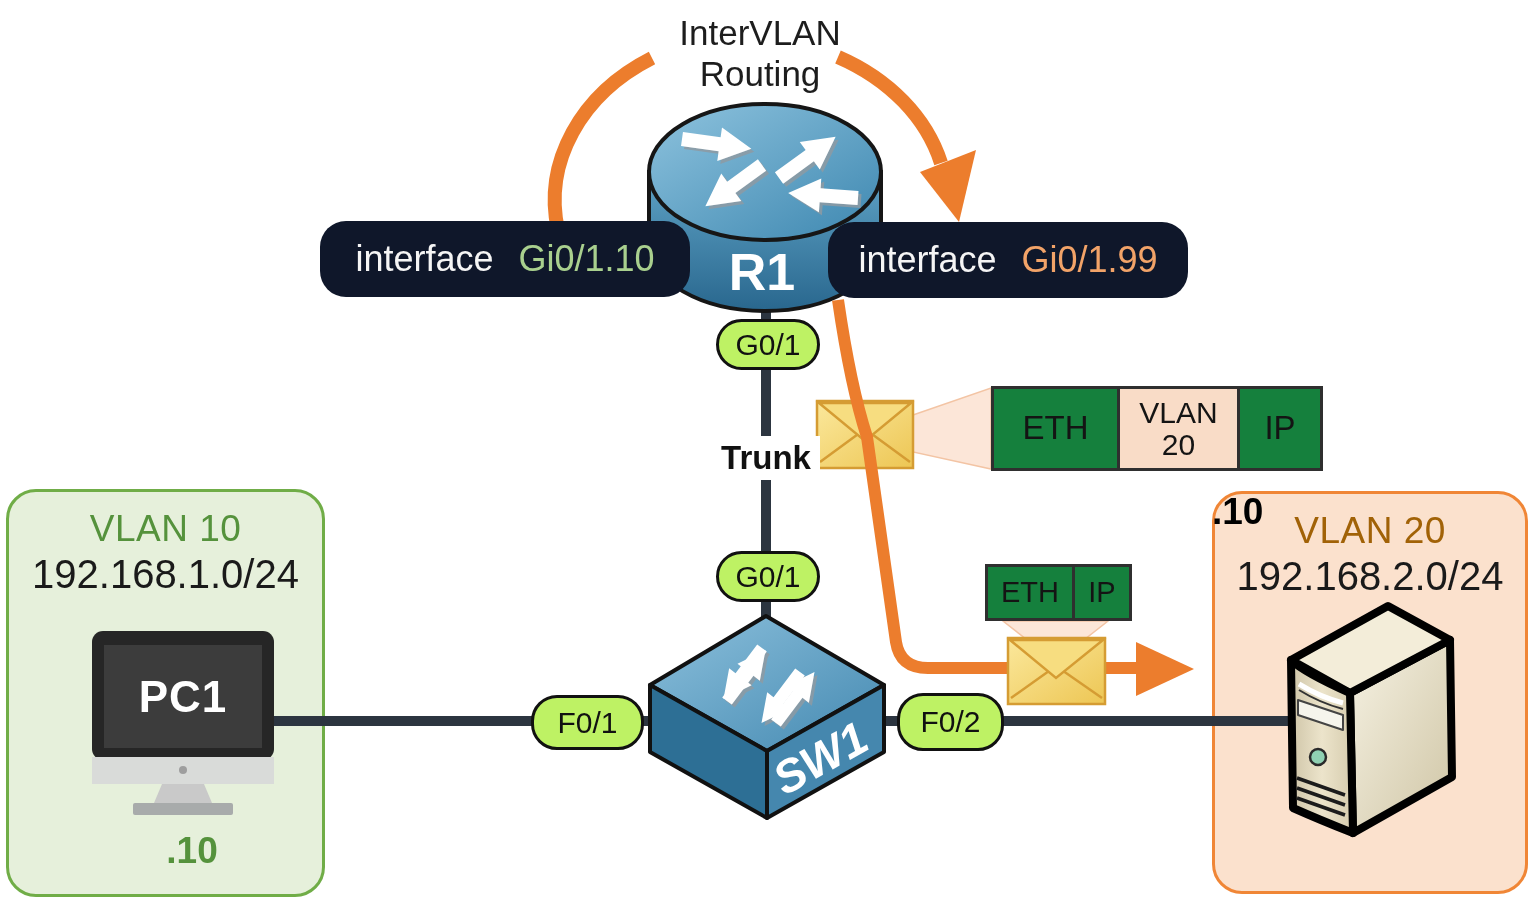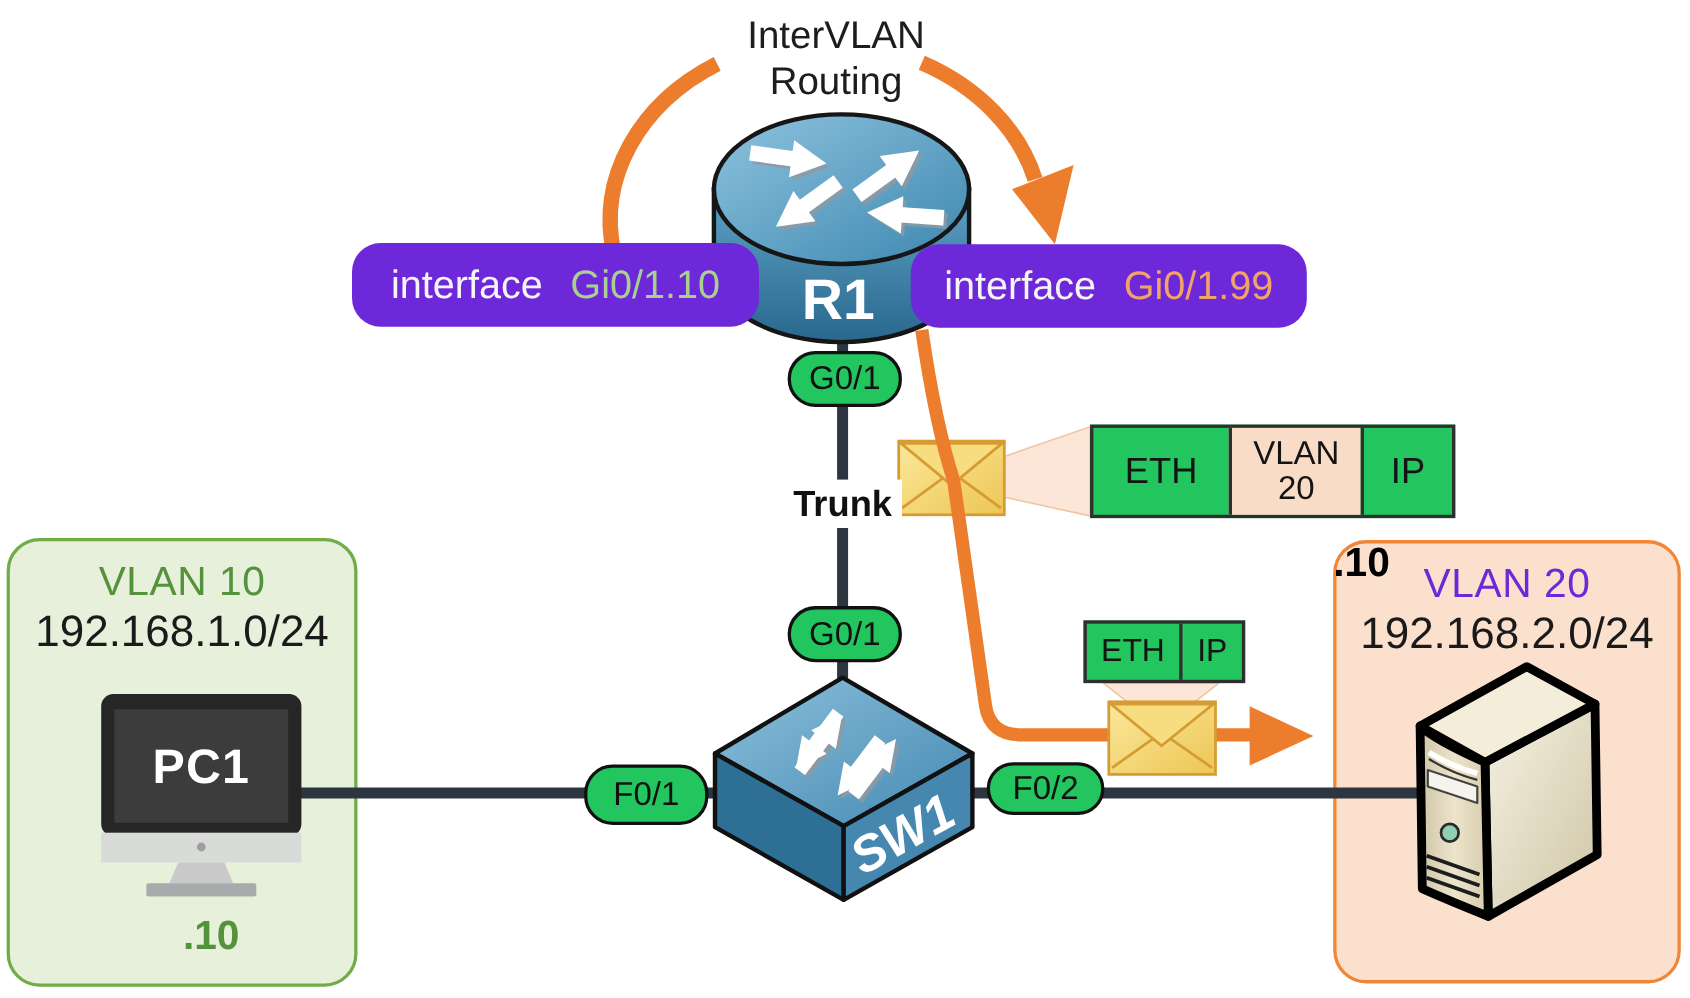--- a/index.html
+++ b/index.html
@@ -7,53 +7,53 @@
   #canvas{position:relative;width:1536px;height:907px;background:#fff;overflow:hidden;}
   #bg-svg{position:absolute;left:0;top:0;z-index:1;}
   .layer0{position:absolute;z-index:0;}
 
   
   .zone{position:absolute;border-radius:30px;box-sizing:border-box;text-align:center;}
   .zone-green{left:6px;top:489px;width:319px;height:408px;background:#e6f0db;border:3px solid #70ad47;}
   .zone-orange{left:1212px;top:491px;width:316px;height:403px;background:#fbe1cd;border:3px solid #f08636;}
   .zone-title{margin-top:16px;font-size:37px;font-weight:400;letter-spacing:.5px;}
   .zone-green .zone-title{color:#55923c;}
-  .zone-orange .zone-title{color:#6d28d9;}
+  .zone-orange .zone-title{color:#a16207;}
   .zone-subnet{margin-top:2px;font-size:40px;font-weight:500;color:#1a1a1a;}
   .host-label{position:absolute;bottom:22px;font-size:37px;font-weight:600;}
   .zone-green .host-label{left:92px;width:182px;color:#55923c;}
 
   
   .diagram-title{position:absolute;left:590px;top:12px;width:340px;z-index:2;
     text-align:center;font-size:35px;font-weight:500;color:#1d1d1d;line-height:1.18;}
 
   
-  .iface-pill{position:absolute;z-index:2;height:76px;background:#6d28d9;border-radius:26px;
+  .iface-pill{position:absolute;z-index:2;height:76px;background:#0f172a;border-radius:26px;
     display:flex;align-items:center;justify-content:center;gap:25px;font-size:36px;font-weight:500;}
   .iface-pill .kw{color:#f5f5f5;}
   .pill-left{left:320px;top:221px;width:370px;}
   .pill-right{left:828px;top:222px;width:360px;}
   .pill-left .val{color:#a9d08e;}
   .pill-right .val{color:#f2a368;}
 
   
-  .port-pill{position:absolute;z-index:2;background:#22c55e;border:3.5px solid #111;border-radius:26px;
+  .port-pill{position:absolute;z-index:2;background:#bef264;border:3.5px solid #111;border-radius:26px;
     box-sizing:border-box;display:flex;align-items:center;justify-content:center;
     font-size:30px;font-weight:500;color:#111;}
   .port-g01-router{left:716px;top:319px;width:104px;height:51px;}
   .port-g01-switch{left:716px;top:551px;width:104px;height:51px;}
   .port-f01{left:531px;top:695px;width:113px;height:55px;}
-  .port-f02{left:897px;top:693px;width:107px;height:48px;}
+  .port-f02{left:897px;top:693px;width:107px;height:58px;}
 
   
   .trunk-label{position:absolute;z-index:2;left:712px;top:436px;width:108px;text-align:center;
     background:#fff;padding:3px 0;font-size:33px;font-weight:700;color:#111;}
 
   
-  .frame{position:absolute;z-index:2;display:flex;border:3px solid #2f2f2f;box-sizing:border-box;background:#22c55e;}
+  .frame{position:absolute;z-index:2;display:flex;border:3px solid #2f2f2f;box-sizing:border-box;background:#15803d;}
   .frame .cell{display:flex;flex-direction:column;align-items:center;justify-content:center;
     font-size:33px;font-weight:500;color:#141414;box-sizing:border-box;line-height:1.05;}
   .frame .cell + .cell{border-left:3px solid #2f2f2f;}
   .frame-tagged{left:991px;top:386px;height:85px;}
   .frame-tagged .c-eth{width:123px;}
   .frame-tagged .c-vlan{width:120px;background:#f9dcc7;font-size:30px;}
   .frame-tagged .c-ip{width:83px;}
   .frame-untagged{left:985px;top:564px;height:57px;}
   .frame-untagged .cell{font-size:29px;}
   .frame-untagged .c-eth{width:84px;}

